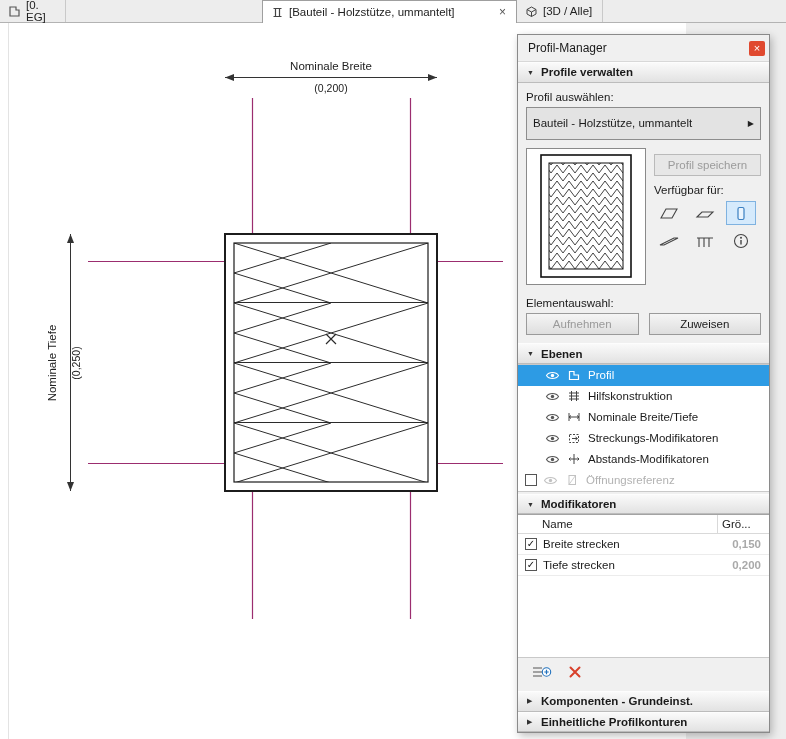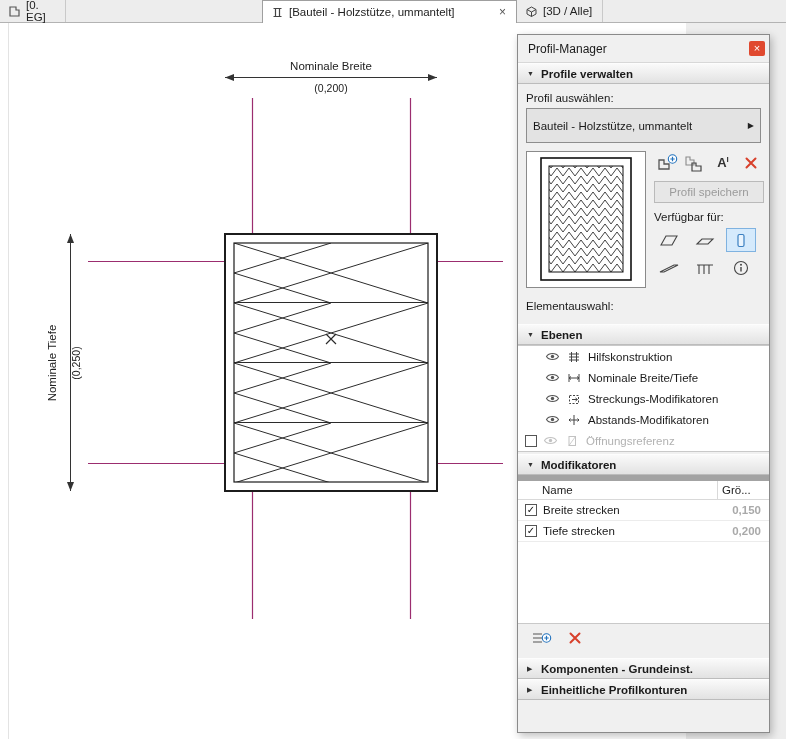--- a/index.html
+++ b/index.html
@@ -68,21 +68,21 @@
   .layer-row.disabled { color:#b2b2b2; }
   .cb-slot { width:14px; flex:0 0 auto; }
   .eye { width:16px; color:#555; display:flex; }
   .selected .eye { color:#fff; }
   .disabled .eye, .disabled .licon { color:#c2c2c2; }
   .licon { width:15px; color:#444; display:flex; }
   .selected .licon { color:#fff; }
   .cb { width:12px; height:12px; background:#fff; border:1px solid #555; font-size:10px;
     line-height:10px; text-align:center; color:#111; flex:0 0 auto; }
 
-  .mod-table { background:#fff; border-top:6px solid #a3a3a3; }
+  .mod-table { background:#fff; border-top:1px solid #a3a3a3; }
   .mh { height:19px; display:flex; align-items:center; padding-left:24px; color:#222;
     border-bottom:1px solid #d9d9d9; }
   .mh-size { margin-left:auto; width:52px; border-left:1px solid #d9d9d9; padding-left:4px; height:100%;
     display:flex; align-items:center; }
   .mod-row { height:21px; display:flex; align-items:center; gap:6px; padding-left:7px;
     border-bottom:1px solid #ececec; }
   .mval { margin-left:auto; width:50px; text-align:right; padding-right:8px; color:#a9a9a9;font-weight:bold; }
   .mod-empty { height:82px; background:#fff; border-bottom:1px solid #c9c9c9; }
   .mod-toolbar { height:30px; display:flex; align-items:center; gap:16px; padding-left:12px; }
   .filler { flex:1; }
@@ -188,43 +188,20 @@
             <pattern id="hatchSm" width="12" height="8" patternUnits="userSpaceOnUse">
               <path d="M0,8 L6,0 L12,8" stroke="#111" stroke-width="0.8" fill="none"></path>
             </pattern>
           </defs>
           <rect x="14" y="6" width="90" height="122" fill="none" stroke="#111" stroke-width="1.6"></rect>
           <rect x="22" y="14" width="74" height="106" fill="url(#hatchSm)" stroke="#111" stroke-width="1"></rect>
         </svg>
       </div>
 
       <div class="right-col">
-        <div class="tools-row">
-          <div class="tool-btn">
-            <svg width="24" height="22" viewBox="0 0 24 22">
-                <path d="M4,17 V8 H9 V12 H14 V17 Z" fill="none" stroke="#555" stroke-width="1.3"></path>
-                <circle cx="17.5" cy="7" r="4.2" fill="#fff" stroke="#2272bd" stroke-width="1.1"></circle>
-                <path d="M17.5,4.8 V9.2 M15.3,7 H19.7" stroke="#2272bd" stroke-width="1.2"></path>
-              </svg>
-          </div>
-          <div class="tool-btn">
-            <svg width="24" height="22" viewBox="0 0 24 22">
-                <path d="M3,13 V5 H7 V8 H11 V13 Z" fill="none" stroke="#8a8a8a" stroke-width="1.1"></path>
-                <path d="M9,19 V11 H13 V14 H18 V19 Z" fill="none" stroke="#444" stroke-width="1.2"></path>
-              </svg>
-          </div>
-          <div class="tool-btn">
-            <span class="rename"><span>A</span><sup>I</sup></span>
-          </div>
-          <div class="tool-btn">
-            <svg width="14" height="14" viewBox="0 0 14 14">
-                <path d="M2.5,2.5 L11.5,11.5 M11.5,2.5 L2.5,11.5" stroke="#d8402b" stroke-width="2" stroke-linecap="round"></path>
-              </svg>
-          </div>
-        </div>
 
         <div class="save-btn">Profil speichern</div>
 
         <div class="avail-label">Verfügbar für:</div>
 
         <div class="avail-grid">
           <div class="avail-row">
             <div class="avail-btn">
               <svg width="20" height="16" viewBox="0 0 20 16">
                   <path d="M2,13 L7,4 H18 L13,13 Z" fill="none" stroke="#444" stroke-width="1.1"></path>
@@ -259,27 +236,46 @@
                   <circle cx="9" cy="5.8" r="1" fill="#444"></circle>
                 </svg>
             </div>
           </div>
         </div>
       </div>
     </div>
 
     <div class="lbl" style="margin-top:12px">Elementauswahl:</div>
 
+    <div class="btn-row">
+      <div class="action-btn disabled">Aufnehmen</div>
+      <div class="action-btn">Zuweisen</div>
+    </div>
 
     <div class="ph" style="margin-top:8px">
       <span class="tri">▼</span>
       <span>Ebenen</span>
     </div>
 
     <div class="layers">
+      <div class="layer-row selected">
+        <span class="cb-slot"></span>
+        <span class="eye">
+            <svg width="15" height="11" viewBox="0 0 15 11">
+              <path d="M1.5,5.5 C4,1.5 11,1.5 13.5,5.5 C11,9.5 4,9.5 1.5,5.5 Z" fill="none" stroke="currentColor" stroke-width="1.1"></path>
+              <circle cx="7.5" cy="5.5" r="1.7" fill="currentColor"></circle>
+            </svg>
+          </span>
+        <span class="licon">
+            <svg width="14" height="14" viewBox="0 0 14 14">
+              <path d="M2.5,11.5 V3.5 H7 V7 H11.5 V11.5 Z" fill="none" stroke="currentColor" stroke-width="1.2"></path>
+            </svg>
+          </span>
+        <span>Profil</span>
+      </div>
       <div class="layer-row">
         <span class="cb-slot"></span>
         <span class="eye">
             <svg width="15" height="11" viewBox="0 0 15 11">
               <path d="M1.5,5.5 C4,1.5 11,1.5 13.5,5.5 C11,9.5 4,9.5 1.5,5.5 Z" fill="none" stroke="currentColor" stroke-width="1.1"></path>
               <circle cx="7.5" cy="5.5" r="1.7" fill="currentColor"></circle>
             </svg>
           </span>
         <span class="licon">
             <svg width="14" height="14" viewBox="0 0 14 14">

